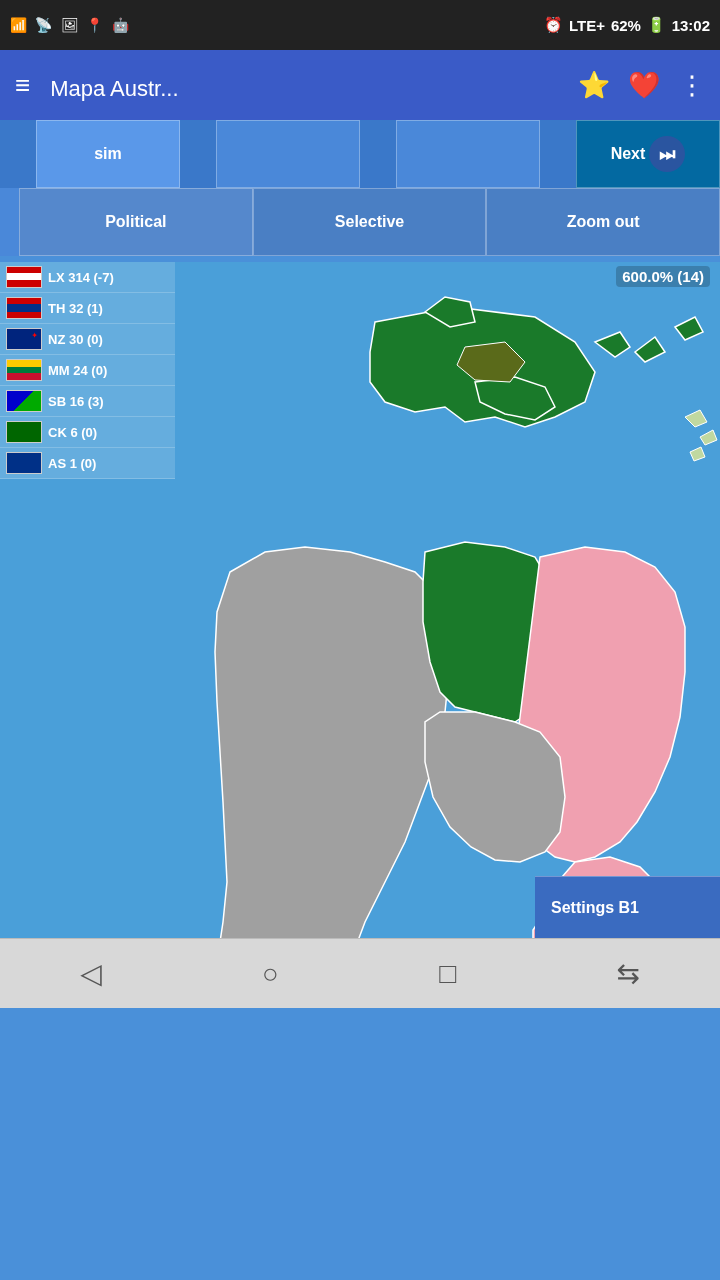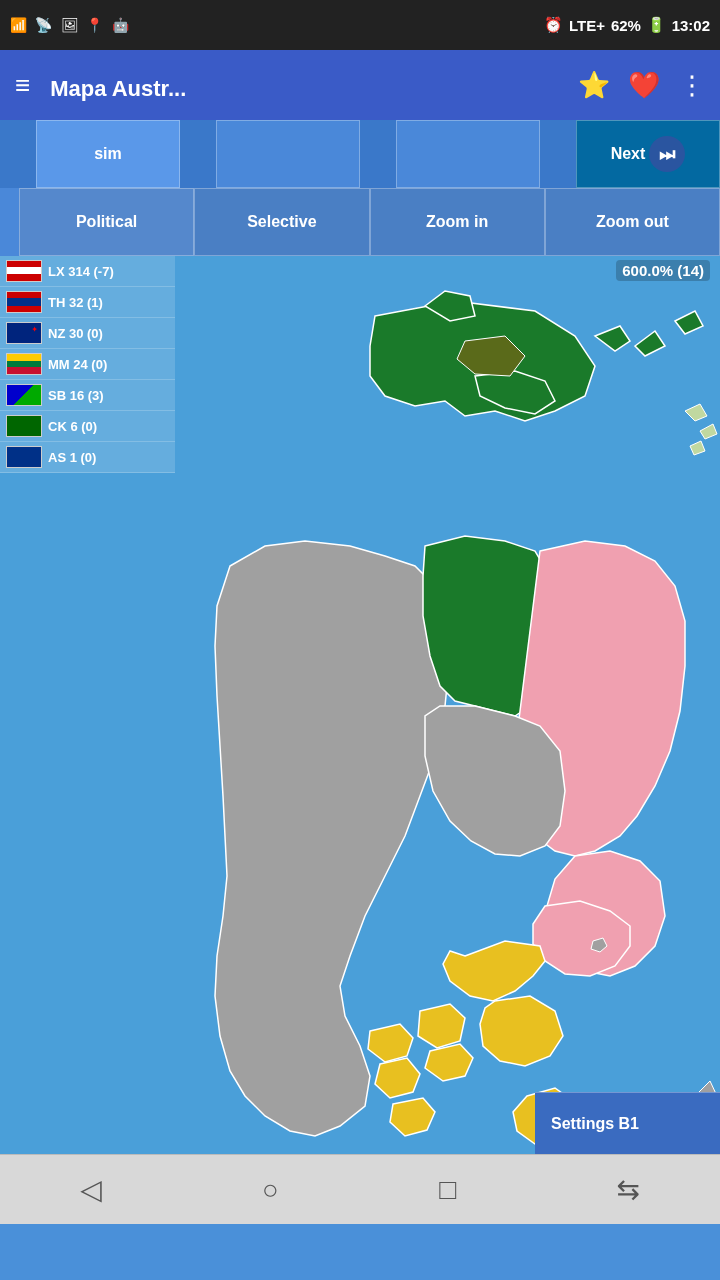--- a/index.html
+++ b/index.html
@@ -31,21 +31,21 @@
     .toolbar {
       width: 720px;
       height: 70px;
       background: #3a5bc7;
       display: flex;
       align-items: center;
       padding: 0 15px;
       color: white;
     }
     .toolbar-menu { font-size: 26px; margin-right: 20px; cursor: pointer; }
-    .toolbar-title { flex: 1; font-size: 22px; font-weight: bold; color: white; margin-top: 8px; }
+    .toolbar-title { flex: 1; font-size: 22px; font-weight: normal; color: white; margin-top: 8px; }
     .toolbar-icons { display: flex; gap: 18px; align-items: center; }
     .toolbar-icon { font-size: 26px; cursor: pointer; }
 
     
     .button-row {
       width: 720px;
       height: 68px;
       display: flex;
       background: #3a78c9;
     }
@@ -96,24 +96,25 @@
       cursor: pointer;
     }
     .mode-cell.political { background: #5588cc; position: relative; overflow: hidden; margin-left: 19px; }
     .mode-cell.selective { background: #4a7fc4; }
     .mode-cell.zoomin { background: #4a7fc4; }
     .mode-cell.zoomout { background: #4a7fc4; }
 
     
     .main-area {
       width: 720px;
-      height: 898px;
+      height: 676px;
       position: relative;
       background: #4a9fd9;
       overflow: hidden;
+      margin-top: 6px;
     }
 
     
     .sidebar {
       position: absolute;
       left: 0; top: 0;
       width: 175px;
       background: rgba(255,255,255,0.15);
       z-index: 10;
     }
@@ -253,23 +254,20 @@
   </div>
 </div>
 
 <div class="mode-row">
   <div class="mode-cell political">
     <span>Political</span>
   </div>
   <div class="mode-cell selective">
     <span>Selective</span>
   </div>
-  <div class="mode-cell zoomin">
-    <span>Zoom in</span>
-  </div>
   <div class="mode-cell zoomout">
     <span>Zoom out</span>
   </div>
 </div>
 
 <div class="main-area">
 
   <div class="sidebar">
     <div class="legend-item">
       <div class="flag flag-lx"></div>

